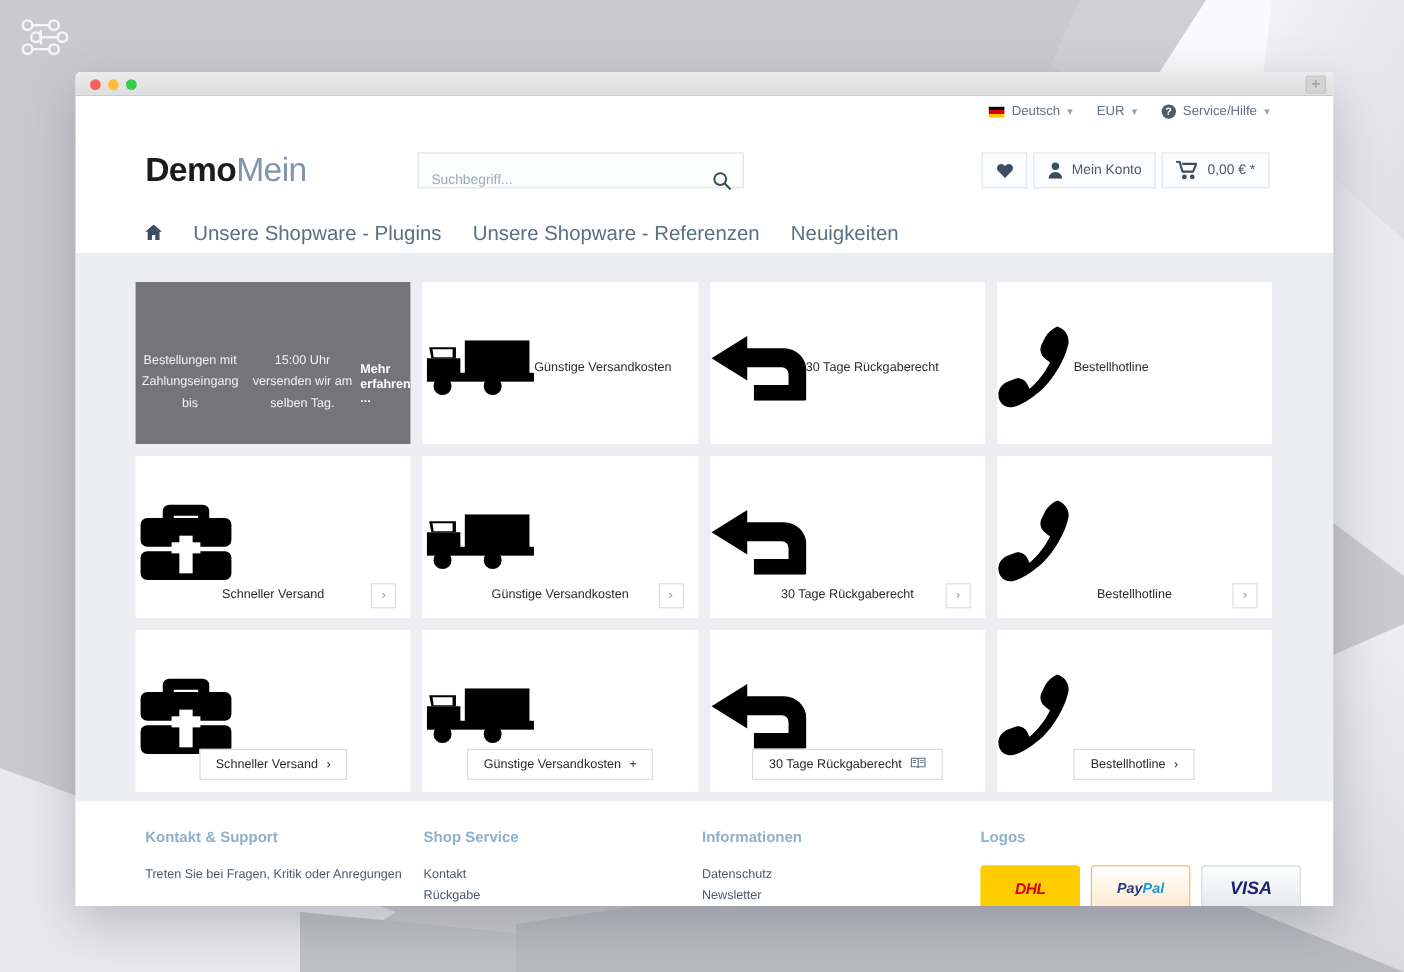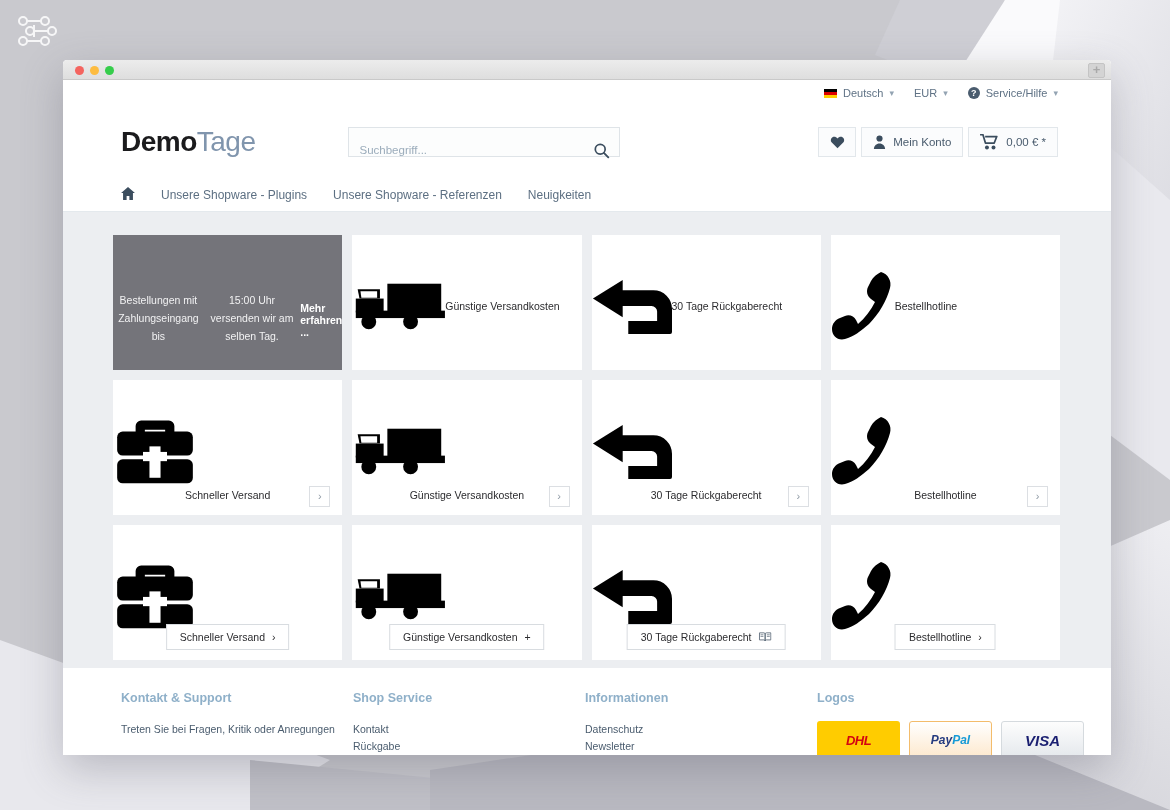--- a/index.html
+++ b/index.html
@@ -177,21 +177,21 @@
   #wishlist-button { width: 38px; justify-content: center; padding: 0; }
 
   
   #nav {
     display: flex;
     align-items: center;
     gap: 26px;
     padding: 0 58px;
     height: 34px;
     border-bottom: 1px solid #e4e9ed;
-    font-size: 12px;
+    font-size: 17px;
     color: #5c6f82;
   }
   #nav .navlink { white-space: nowrap; }
 
   
   #content {
     background: #eceef1;
     padding: 23px 51px 18px 50px;
     height: 456px;
   }
@@ -398,21 +398,21 @@
         </div>
         <div class="topbar-item">
           <span class="help-circle">?</span>
           <span>Service/Hilfe</span>
           <span class="chev">▾</span>
         </div>
       </div>
 
       <div id="header">
         <div id="logo">
-          <span class="demo">Demo</span><span class="shop">Tage</span>
+          <span class="demo">Demo</span><span class="shop">Mein</span>
         </div>
 
         <div id="search-wrap">
           <input id="search-input" type="text" placeholder="Suchbegriff..." style="">
           <button id="search-button">
             <svg width="17" height="17" viewBox="0 0 20 20">
               <circle cx="8.5" cy="8.5" r="5.8" fill="none" stroke="#3b4d5e" stroke-width="2"></circle>
               <line x1="12.8" y1="12.8" x2="18" y2="18" stroke="#3b4d5e" stroke-width="2.2" stroke-linecap="round"></line>
             </svg>
           </button>

